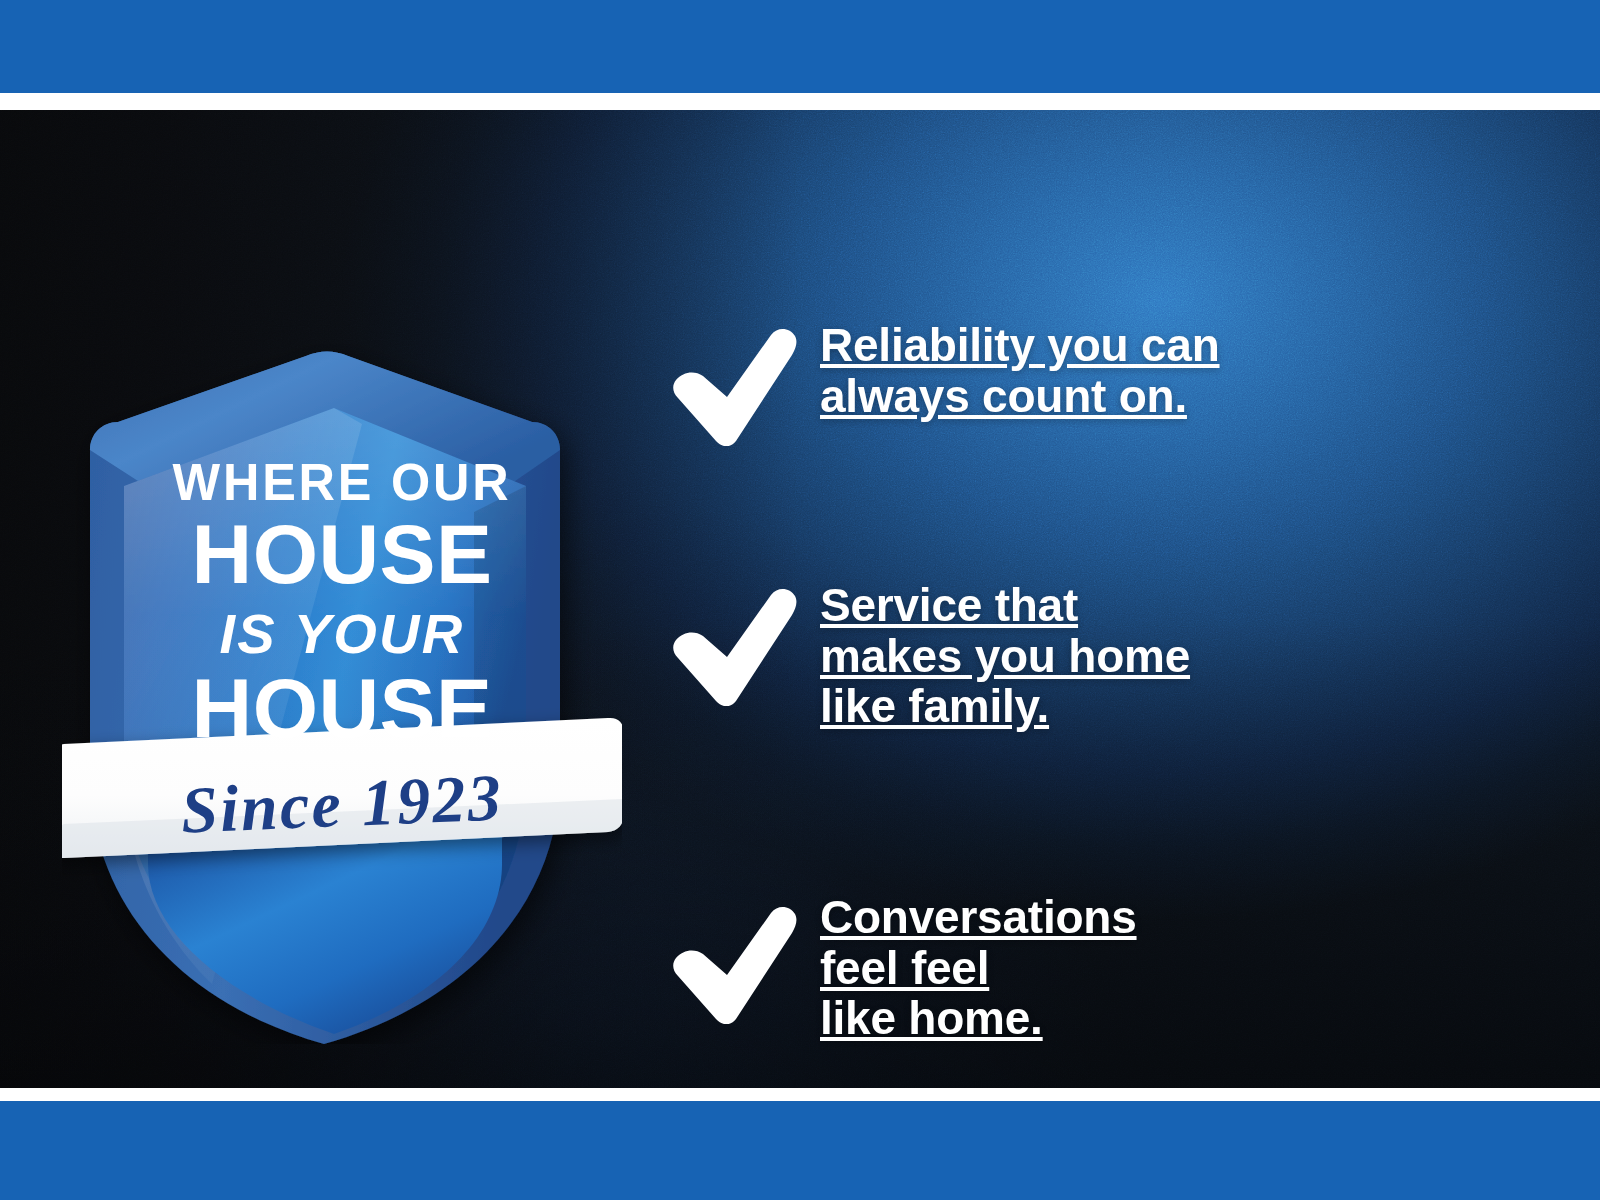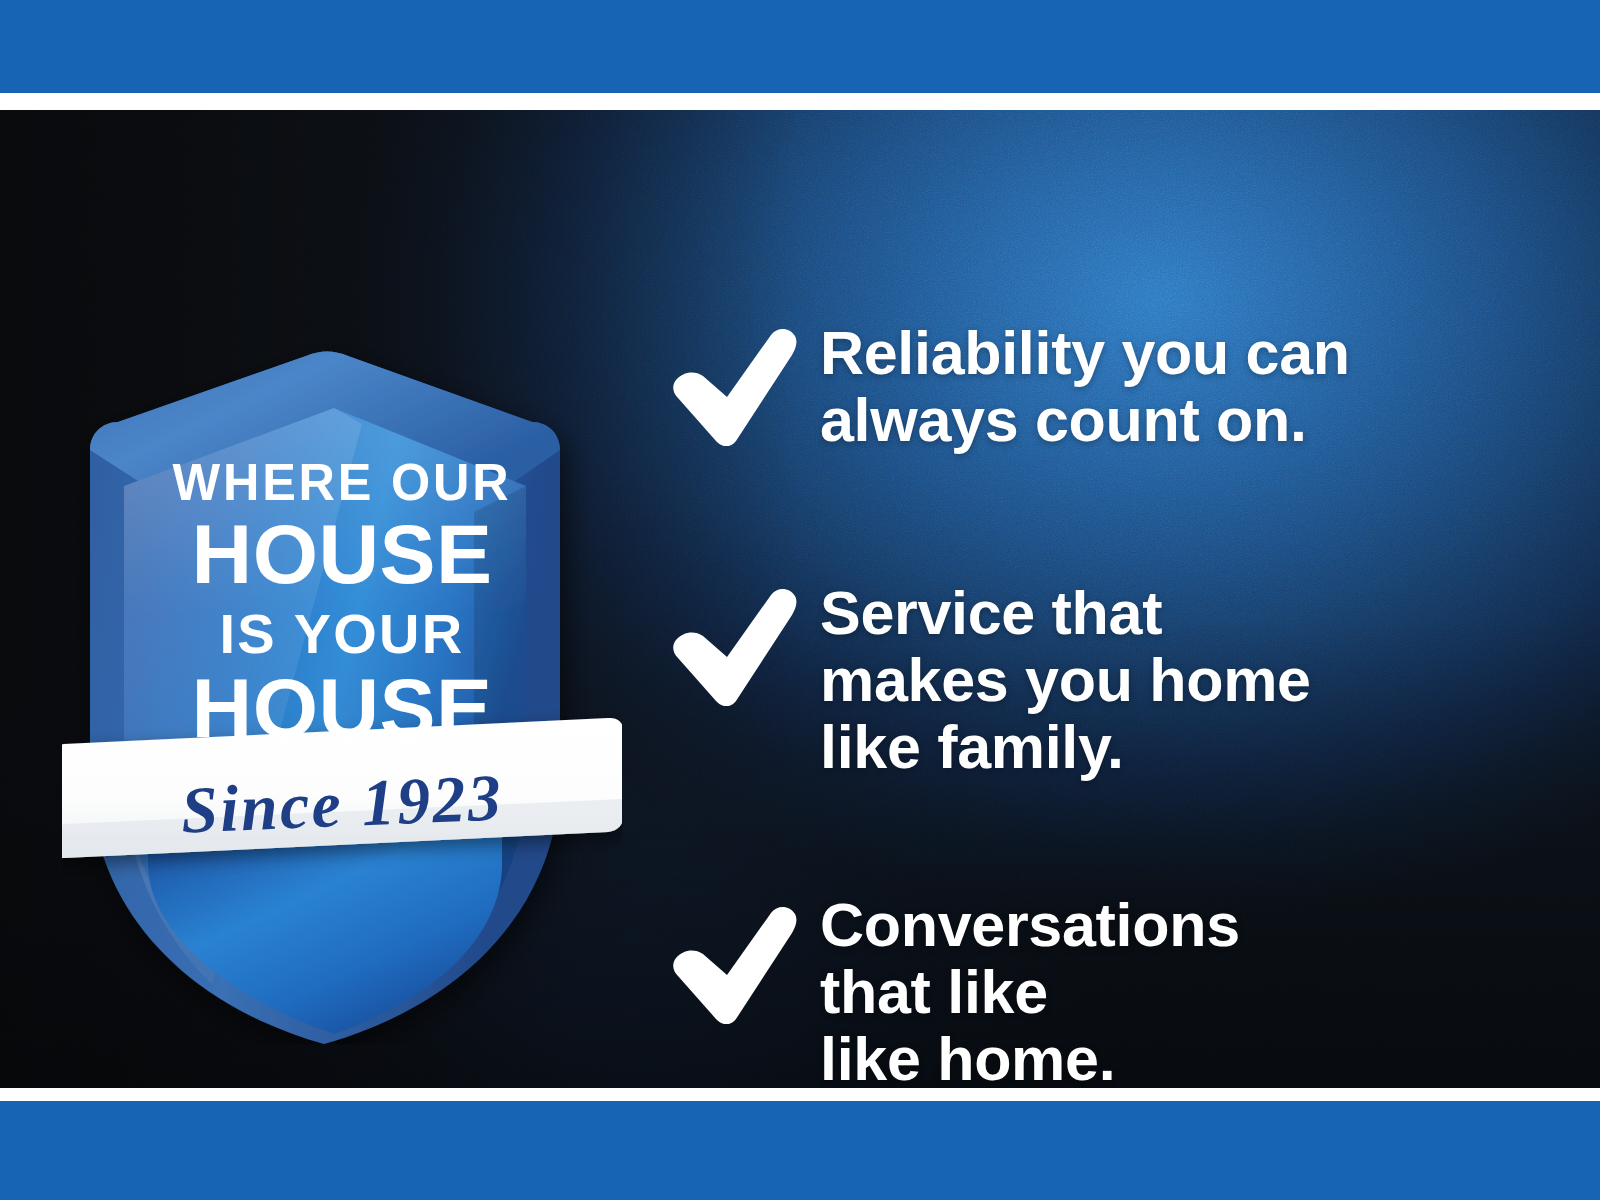--- a/index.html
+++ b/index.html
@@ -147,20 +147,21 @@
     left: 0; top: 168px; width: 560px;
     font-size: 84px;
     letter-spacing: 0.005em;
     transform: scaleX(1.0);
   }
   .bt-isyour {
     position: absolute;
     left: 0; top: 262px; width: 560px;
     font-size: 56px;
     letter-spacing: 0.04em;
+    font-style: italic;
   }
   .bt-house2 {
     position: absolute;
     left: 0; top: 322px; width: 560px;
     font-size: 84px;
     letter-spacing: 0.005em;
   }
   .bt-since {
     position: absolute;
     left: 0; top: 422px; width: 560px;
@@ -193,25 +194,26 @@
     width: 150px;
     flex: 0 0 150px;
     padding-top: 8px;
   }
   .bullet-3 .check-wrap { padding-top: 14px; }
 
   .bullet-text {
     color: #ffffff;
     font-family: "Liberation Sans", sans-serif;
     font-weight: bold;
-    font-size: 61px;
+    font-size: 46px;
     line-height: 1.10;
     letter-spacing: -0.005em;
     white-space: pre-line;
     text-shadow: 0 2px 7px rgba(0,0,0,0.30);
+    text-decoration: underline;
   }
 </style>
 </head>
 <body>
 
 <div id="canvas">
 
   <div class="bar-blue-top"></div>
   <div class="bar-white-top"></div>
 
@@ -415,21 +417,21 @@
                      L 101 7
                      C 108 -2, 120 0, 125 8
                      C 128 14, 126 20, 122 27
                      L 66 113
                      C 61 120, 52 120, 46 113
                      L 8 70
                      C 2 64, 2 57, 6 52 Z" fill="#ffffff"></path>
           </svg>
         </div>
         <div class="bullet-text">Conversations
-that like
+feel feel
 like home.</div>
       </div>
 
     </div>
   </div>
 
   <div class="bar-white-bottom"></div>
   <div class="bar-blue-bottom"></div>
 
 </div>

